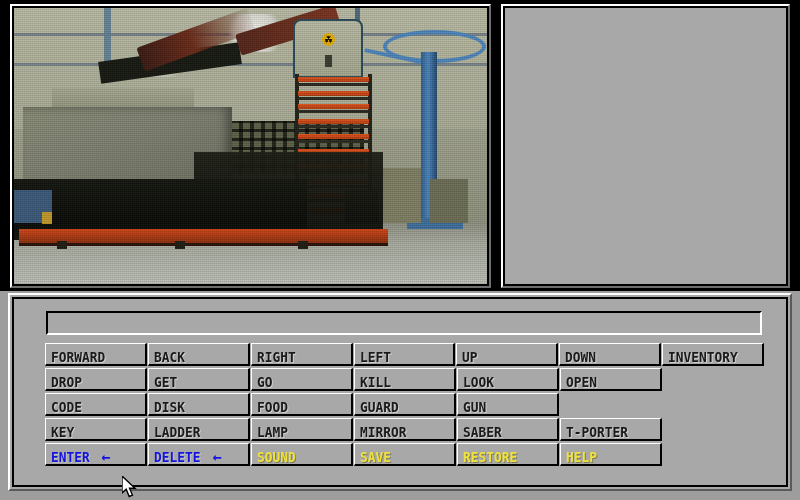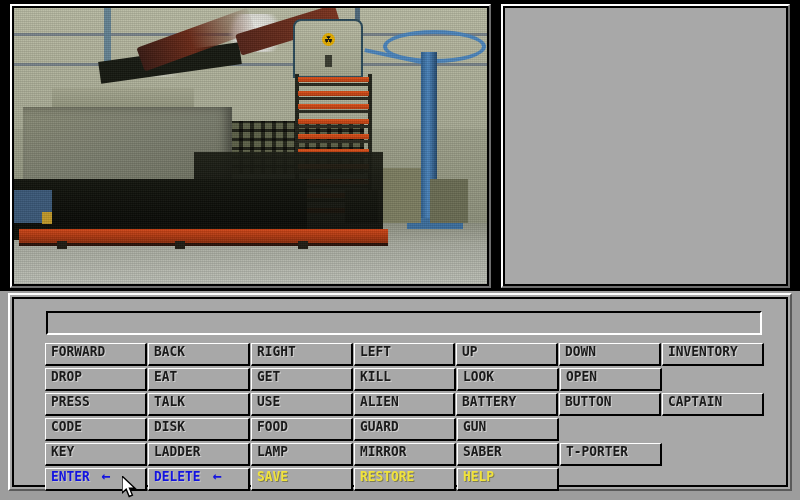--- a/index.html
+++ b/index.html
@@ -138,21 +138,21 @@
     padding:0 4px;white-space:pre;overflow:hidden;letter-spacing:1px;}
 
   
   #verb-grid{position:absolute;left:31px;top:44px;width:720px;}
   .verb-row{display:flex;height:25px;}
   .verb-cell{
     width:102px;height:23px;margin-right:1px;box-sizing:border-box;
     background:#a8a8a8;
     border-top:1px solid #ffffff;border-left:1px solid #ffffff;
     border-right:2px solid #000000;border-bottom:2px solid #000000;
-    display:flex;align-items:flex-start;position:relative;
+    display:flex;align-items:flex-end;position:relative;
     padding-left:5px;overflow:hidden;
   }
   .verb-label{
     font-family:"DejaVu Sans Mono","Liberation Mono",monospace;
     font-size:14px;font-weight:bold;letter-spacing:0px;line-height:14px;
     color:#1a1a1a;text-shadow:1px 1px 0 rgba(255,255,255,.45);
     white-space:nowrap;transform:scaleX(.92);transform-origin:left center;
   }
   .verb-cell.blue .verb-label{color:#1414e0;text-shadow:1px 1px 0 rgba(255,255,255,.3);}
   .verb-cell.yellow .verb-label{color:#f0e23c;text-shadow:1px 1px 0 rgba(70,70,0,.45);}
@@ -285,56 +285,33 @@
               </div>
               <div class="verb-cell">
                 <span class="verb-label">INVENTORY</span>
               </div>
             </div>
             <div class="verb-row">
               <div class="verb-cell">
                 <span class="verb-label">DROP</span>
               </div>
               <div class="verb-cell">
-                <span class="verb-label">EAT</span>
-              </div>
-              <div class="verb-cell">
                 <span class="verb-label">GET</span>
               </div>
               <div class="verb-cell">
+                <span class="verb-label">GO</span>
+              </div>
+              <div class="verb-cell">
                 <span class="verb-label">KILL</span>
               </div>
               <div class="verb-cell">
                 <span class="verb-label">LOOK</span>
               </div>
               <div class="verb-cell">
                 <span class="verb-label">OPEN</span>
-              </div>
-            </div>
-            <div class="verb-row">
-              <div class="verb-cell">
-                <span class="verb-label">PRESS</span>
-              </div>
-              <div class="verb-cell">
-                <span class="verb-label">TALK</span>
-              </div>
-              <div class="verb-cell">
-                <span class="verb-label">USE</span>
-              </div>
-              <div class="verb-cell">
-                <span class="verb-label">ALIEN</span>
-              </div>
-              <div class="verb-cell">
-                <span class="verb-label">BATTERY</span>
-              </div>
-              <div class="verb-cell">
-                <span class="verb-label">BUTTON</span>
-              </div>
-              <div class="verb-cell">
-                <span class="verb-label">CAPTAIN</span>
               </div>
             </div>
             <div class="verb-row">
               <div class="verb-cell">
                 <span class="verb-label">CODE</span>
               </div>
               <div class="verb-cell">
                 <span class="verb-label">DISK</span>
               </div>
               <div class="verb-cell">
@@ -368,20 +345,23 @@
               </div>
             </div>
             <div class="verb-row">
               <div class="verb-cell blue">
                 <span class="verb-label">ENTER</span>
                 <span class="arrow-left">←</span>
               </div>
               <div class="verb-cell blue">
                 <span class="verb-label">DELETE</span>
                 <span class="arrow-left">←</span>
+              </div>
+              <div class="verb-cell yellow">
+                <span class="verb-label">SOUND</span>
               </div>
               <div class="verb-cell yellow">
                 <span class="verb-label">SAVE</span>
               </div>
               <div class="verb-cell yellow">
                 <span class="verb-label">RESTORE</span>
               </div>
               <div class="verb-cell yellow">
                 <span class="verb-label">HELP</span>
               </div>

